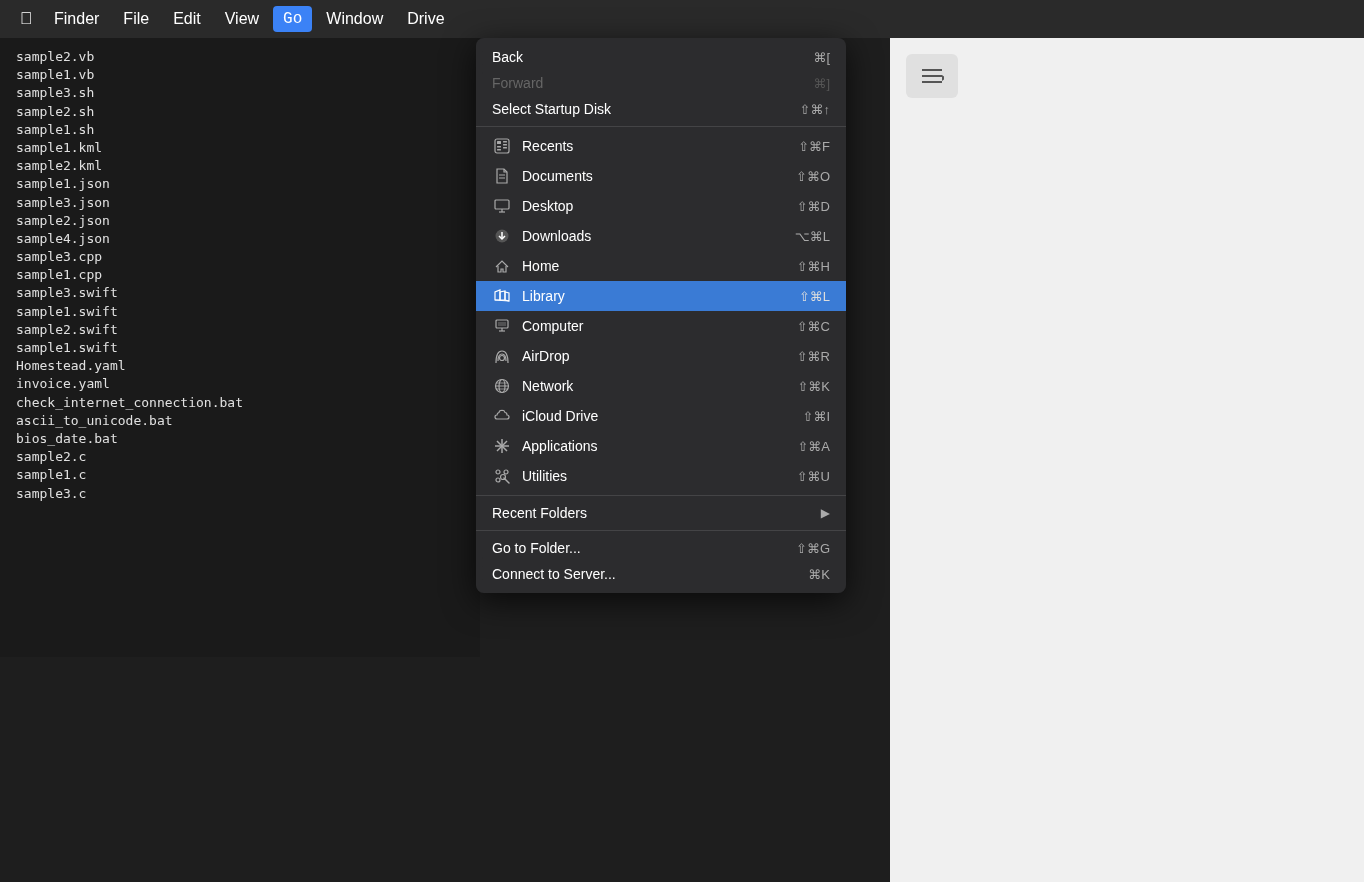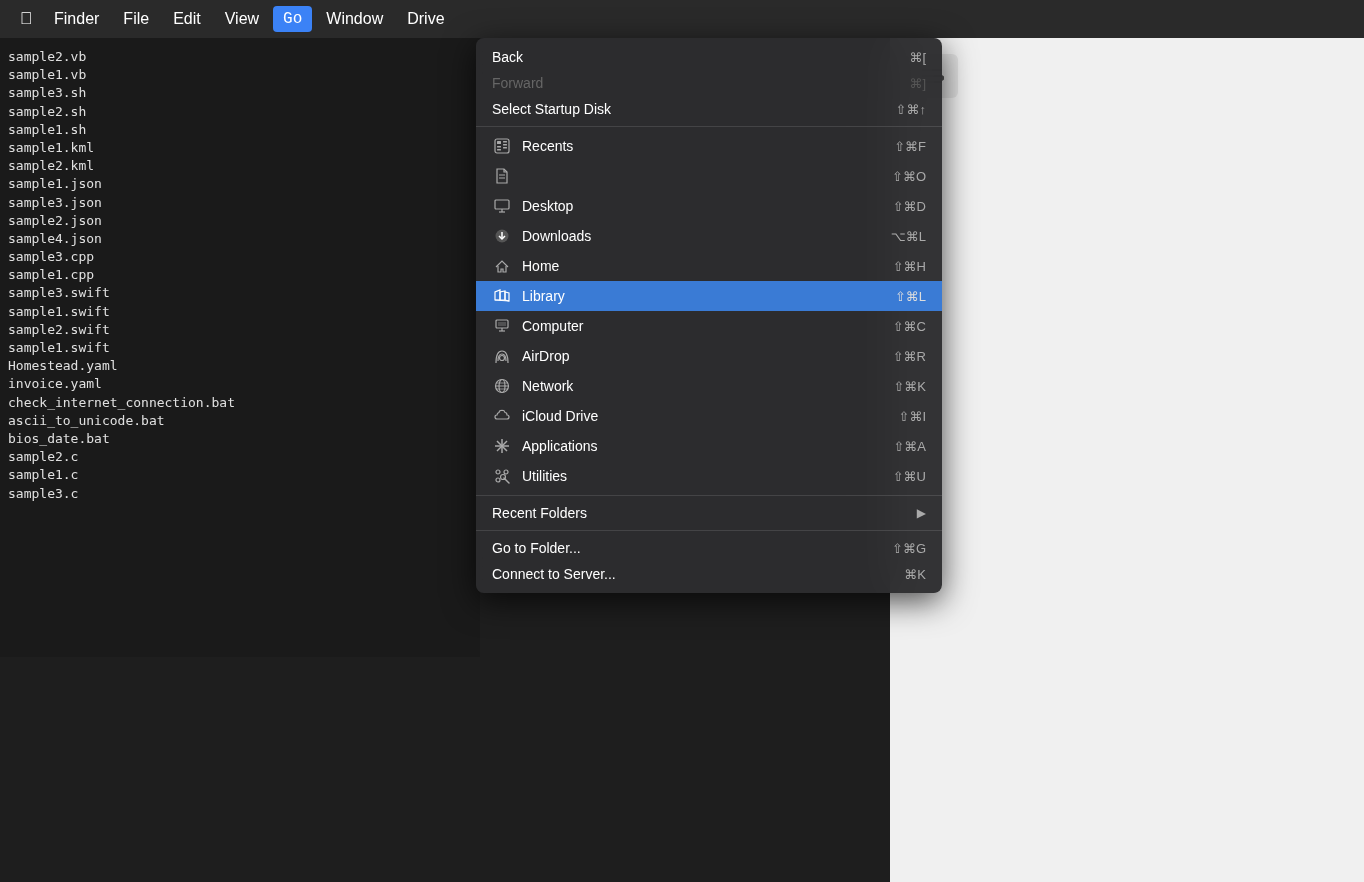--- a/index.html
+++ b/index.html
@@ -52,21 +52,21 @@
       position: absolute;
       top: 0;
       left: 0;
       width: 480px;
       height: 657px;
       background: #1a1a1a;
       color: #ffffff;
       font-family: "SF Mono", "Menlo", "Monaco", monospace;
       font-size: 13px;
       line-height: 1.4;
-      padding: 38px 8px 8px 8px;
+      padding: 38px 8px 8px 16px;
     }
     .terminal-title-bar {
       position: absolute;
       top: 0;
       left: 0;
       width: 480px;
       height: 38px;
       background: #3a3a3a;
       display: flex;
       align-items: center;
@@ -151,21 +151,21 @@
       align-items: center;
       justify-content: center;
       cursor: default;
     }
 
     
     .dropdown-menu {
       position: absolute;
       top: 38px;
       left: 476px;
-      width: 466px;
+      width: 370px;
       background: rgba(44, 44, 46, 0.97);
       border-radius: 8px;
       box-shadow: 0 8px 32px rgba(0,0,0,0.7);
       z-index: 200;
       padding: 6px 0;
       backdrop-filter: blur(20px);
     }
 
     .menu-item {
       display: flex;
@@ -327,20 +327,21 @@
 
   <div class="menu-item">
     <span class="menu-item-icon">
       <svg width="16" height="16" viewBox="0 0 16 16">
         <path d="M3 1 L10 1 L13 4 L13 15 L3 15 Z" fill="none" stroke="#aaa" stroke-width="1.2"></path>
         <path d="M10 1 L10 4 L13 4" fill="none" stroke="#aaa" stroke-width="1.2"></path>
         <line x1="5" y1="7" x2="11" y2="7" stroke="#aaa" stroke-width="1"></line>
         <line x1="5" y1="10" x2="11" y2="10" stroke="#aaa" stroke-width="1"></line>
       </svg>
     </span>
+    <span class="menu-item-label">Documents</span>
     <span class="menu-item-shortcut">⇧⌘O</span>
   </div>
 
   <div class="menu-item">
     <span class="menu-item-icon">
       <svg width="16" height="16" viewBox="0 0 16 16">
         <rect x="1" y="2" width="14" height="9" rx="1" fill="none" stroke="#aaa" stroke-width="1.2"></rect>
         <line x1="8" y1="11" x2="8" y2="14" stroke="#aaa" stroke-width="1.2"></line>
         <line x1="5" y1="14" x2="11" y2="14" stroke="#aaa" stroke-width="1.2"></line>
       </svg>

